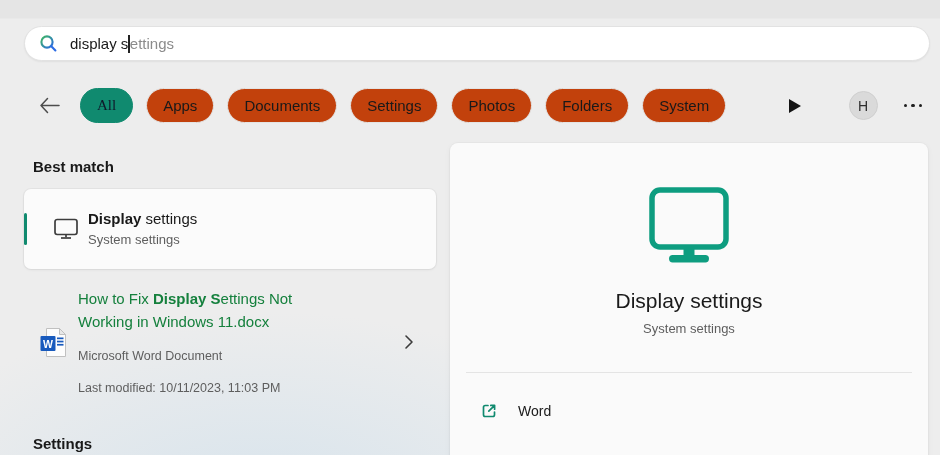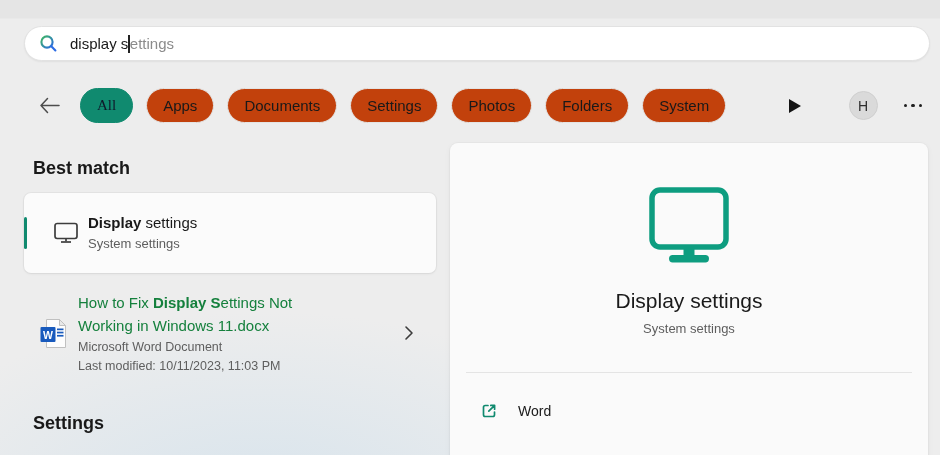--- a/index.html
+++ b/index.html
@@ -44,37 +44,37 @@
   .avatar{
     width:29px; height:29px; border-radius:50%; background:#dadada; border:1px solid #cfcfcf;
     display:flex; align-items:center; justify-content:center; font-size:14px; color:#2e2e2e;
     margin-right:24px; cursor:pointer;
   }
   .more-btn{ display:flex; gap:4px; padding:6px 2px; cursor:pointer; }
   .more-btn i{ width:3.5px; height:3.5px; border-radius:50%; background:#1f1f1f; }
 
   
   .left-col{ position:absolute; left:24px; top:143px; width:412px; }
-  .section-title{ font-size:18px; font-weight:bold; color:#191919; padding-left:9px; margin-top:15px; }
+  .section-title{ font-size:15px; font-weight:bold; color:#191919; padding-left:9px; margin-top:15px; }
   .bm-card{
     margin-top:14px; height:80px; border-radius:7px; background:#fbfbfb;
     box-shadow:0 0 0 1px rgba(0,0,0,.035), 0 1px 3px rgba(0,0,0,.06);
     position:relative; display:flex; align-items:center; padding-left:30px; cursor:pointer;
   }
   .accent-bar{ position:absolute; left:0; top:24px; width:3px; height:32px; border-radius:2px; background:#108A6F; }
   .bm-icon{ width:24px; margin-right:10px; display:flex; }
   .bm-title{ font-size:15px; color:#191919; line-height:20px; }
   .bm-sub{ font-size:13px; color:#5e5e5e; line-height:18px; margin-top:2px; }
 
   .doc-row{ margin-top:18px; display:flex; align-items:center; padding-left:16px; cursor:pointer; }
   .doc-icon{ width:27px; margin-right:11px; display:flex; flex:none; }
   .doc-text{ width:252px; }
   .doc-title{ font-size:15px; line-height:23px; color:#15803d; }
   .doc-title b{ font-weight:bold; }
-  .doc-meta{ font-size:12.5px; color:#5e5e5e; line-height:17px; margin-top:2px; }
+  .doc-meta{ font-size:12.5px; color:#5e5e5e; line-height:17px; margin-top:15px; }
   .doc-chevron{ margin-left:auto; margin-right:22px; display:flex; cursor:pointer; }
 
   .settings-header{ margin-top:38px; }
 
   
   .preview{
     position:absolute; left:450px; top:143px; width:478px; height:320px;
     background:#fafafa; border-radius:8px 8px 0 0;
     box-shadow:0 0 0 1px rgba(0,0,0,.025), 0 2px 6px rgba(0,0,0,.05);
     display:flex; flex-direction:column; align-items:center;

